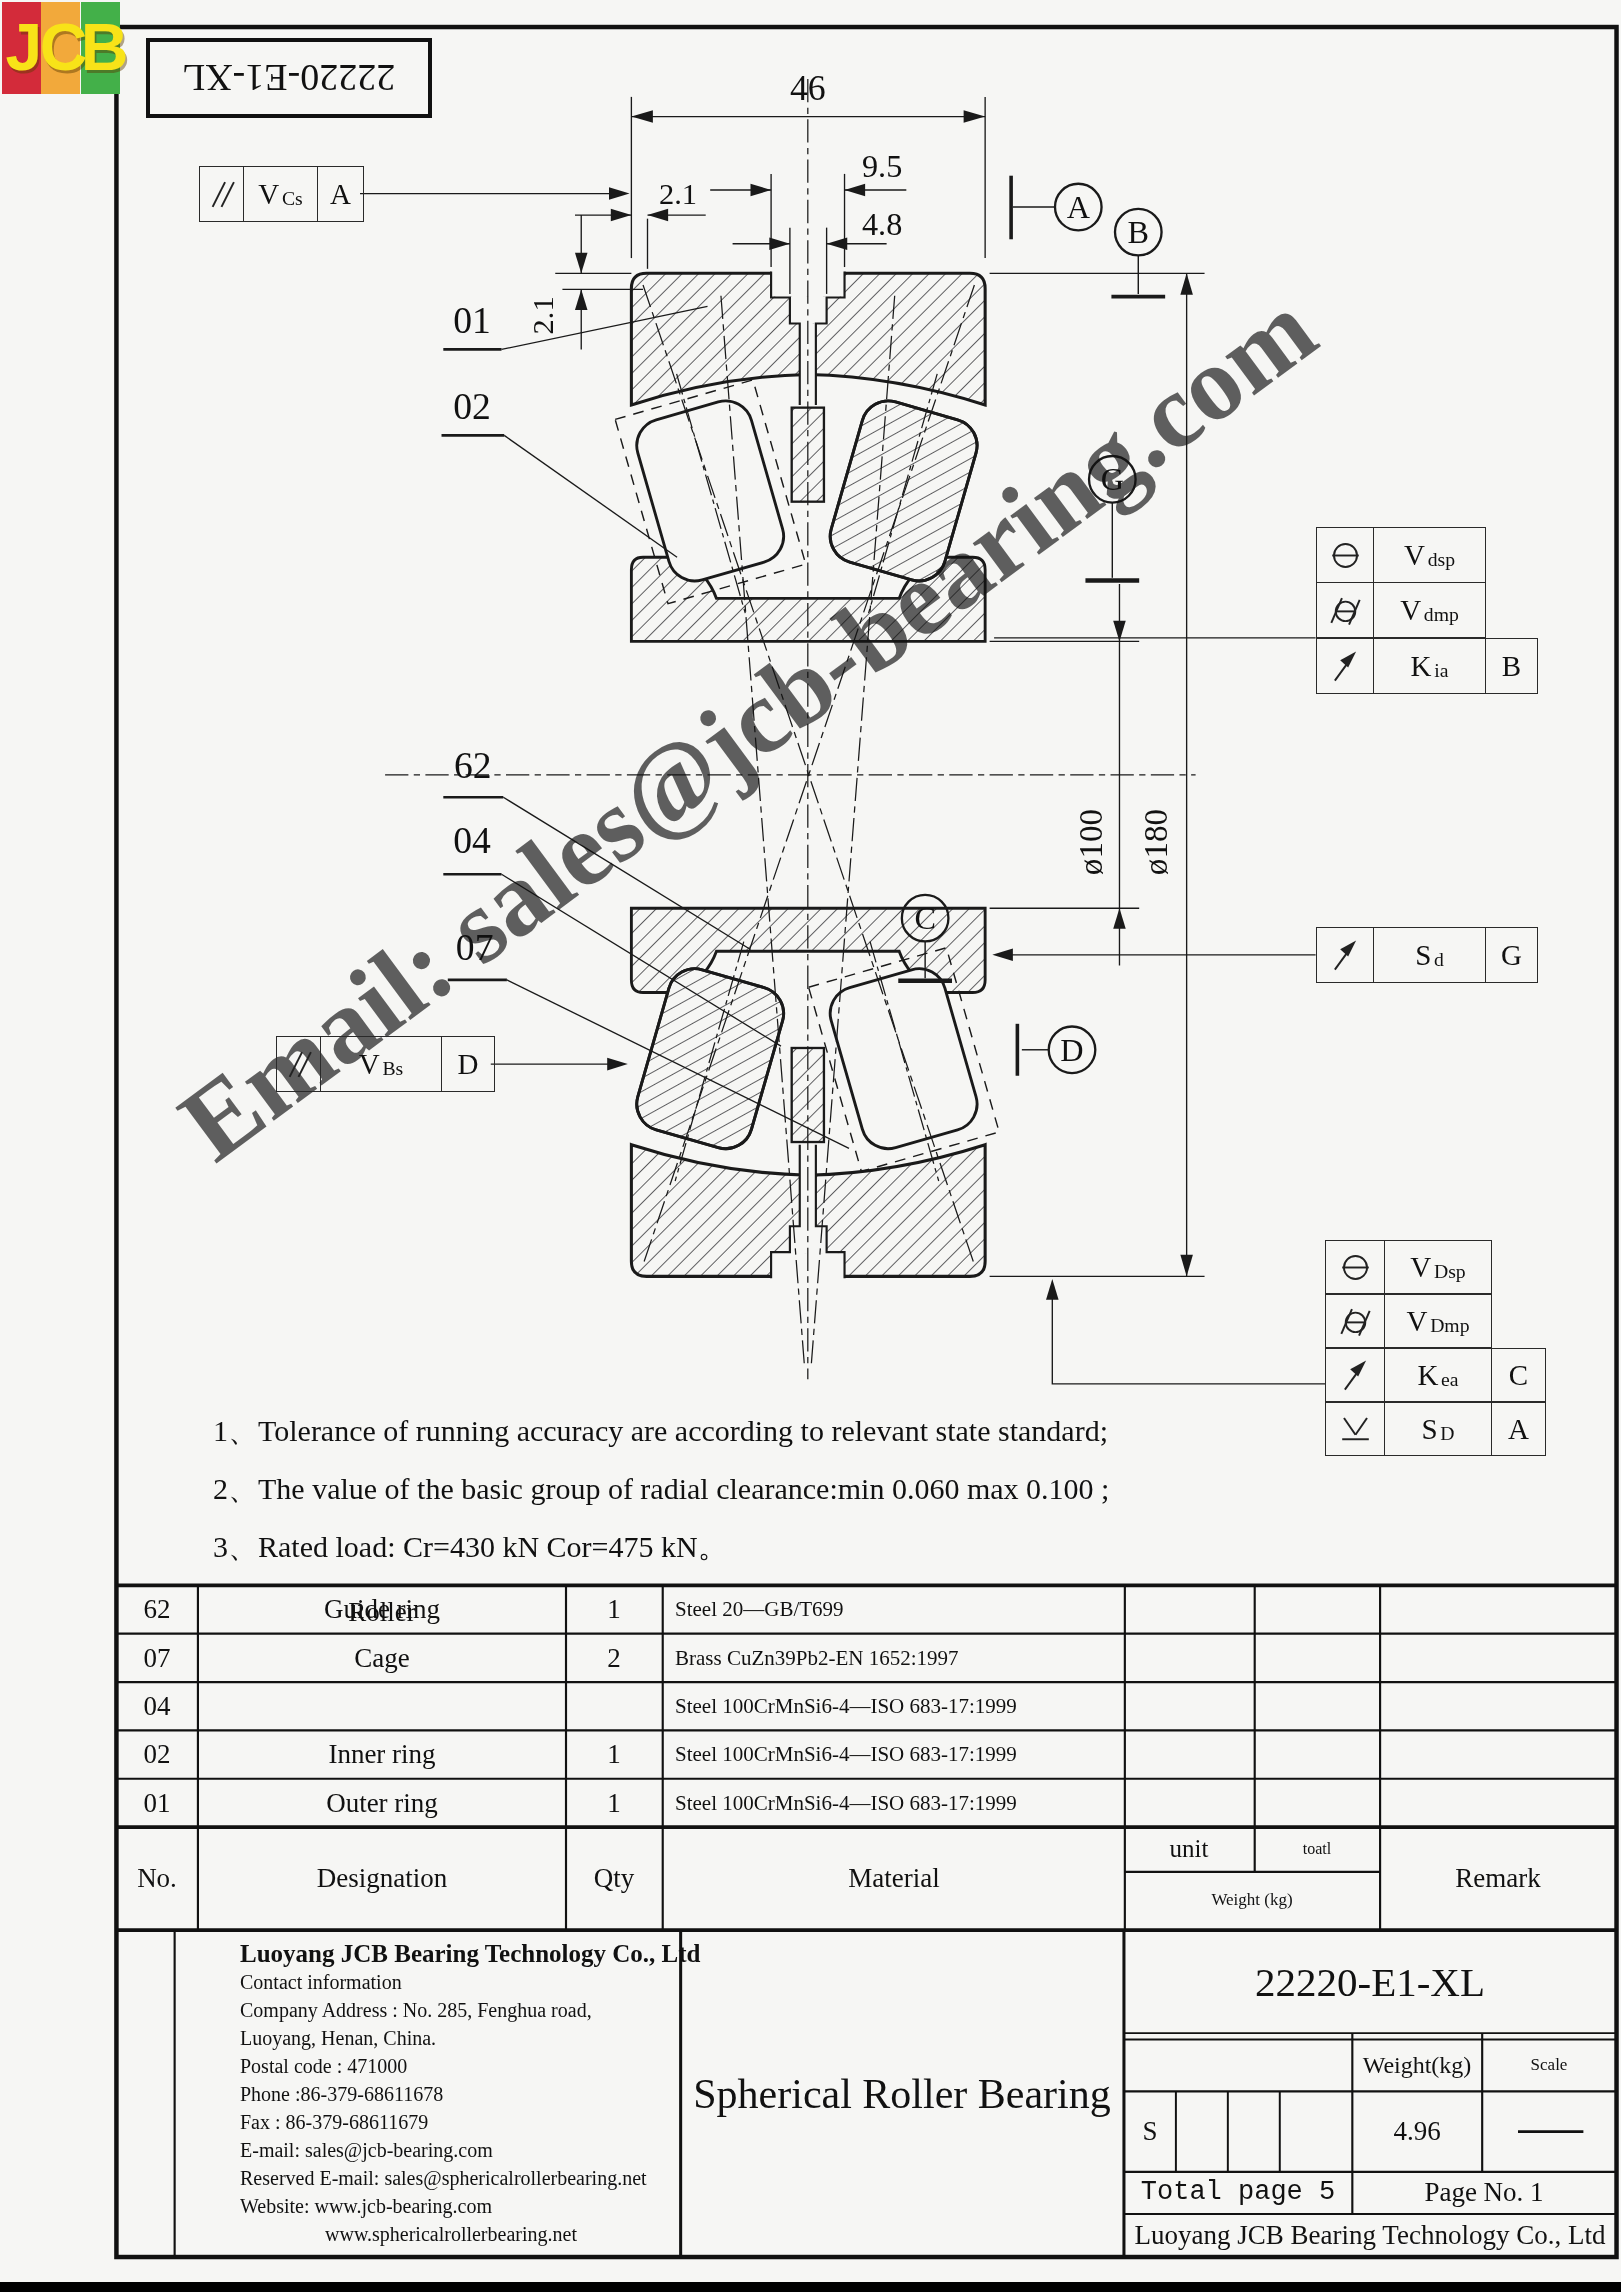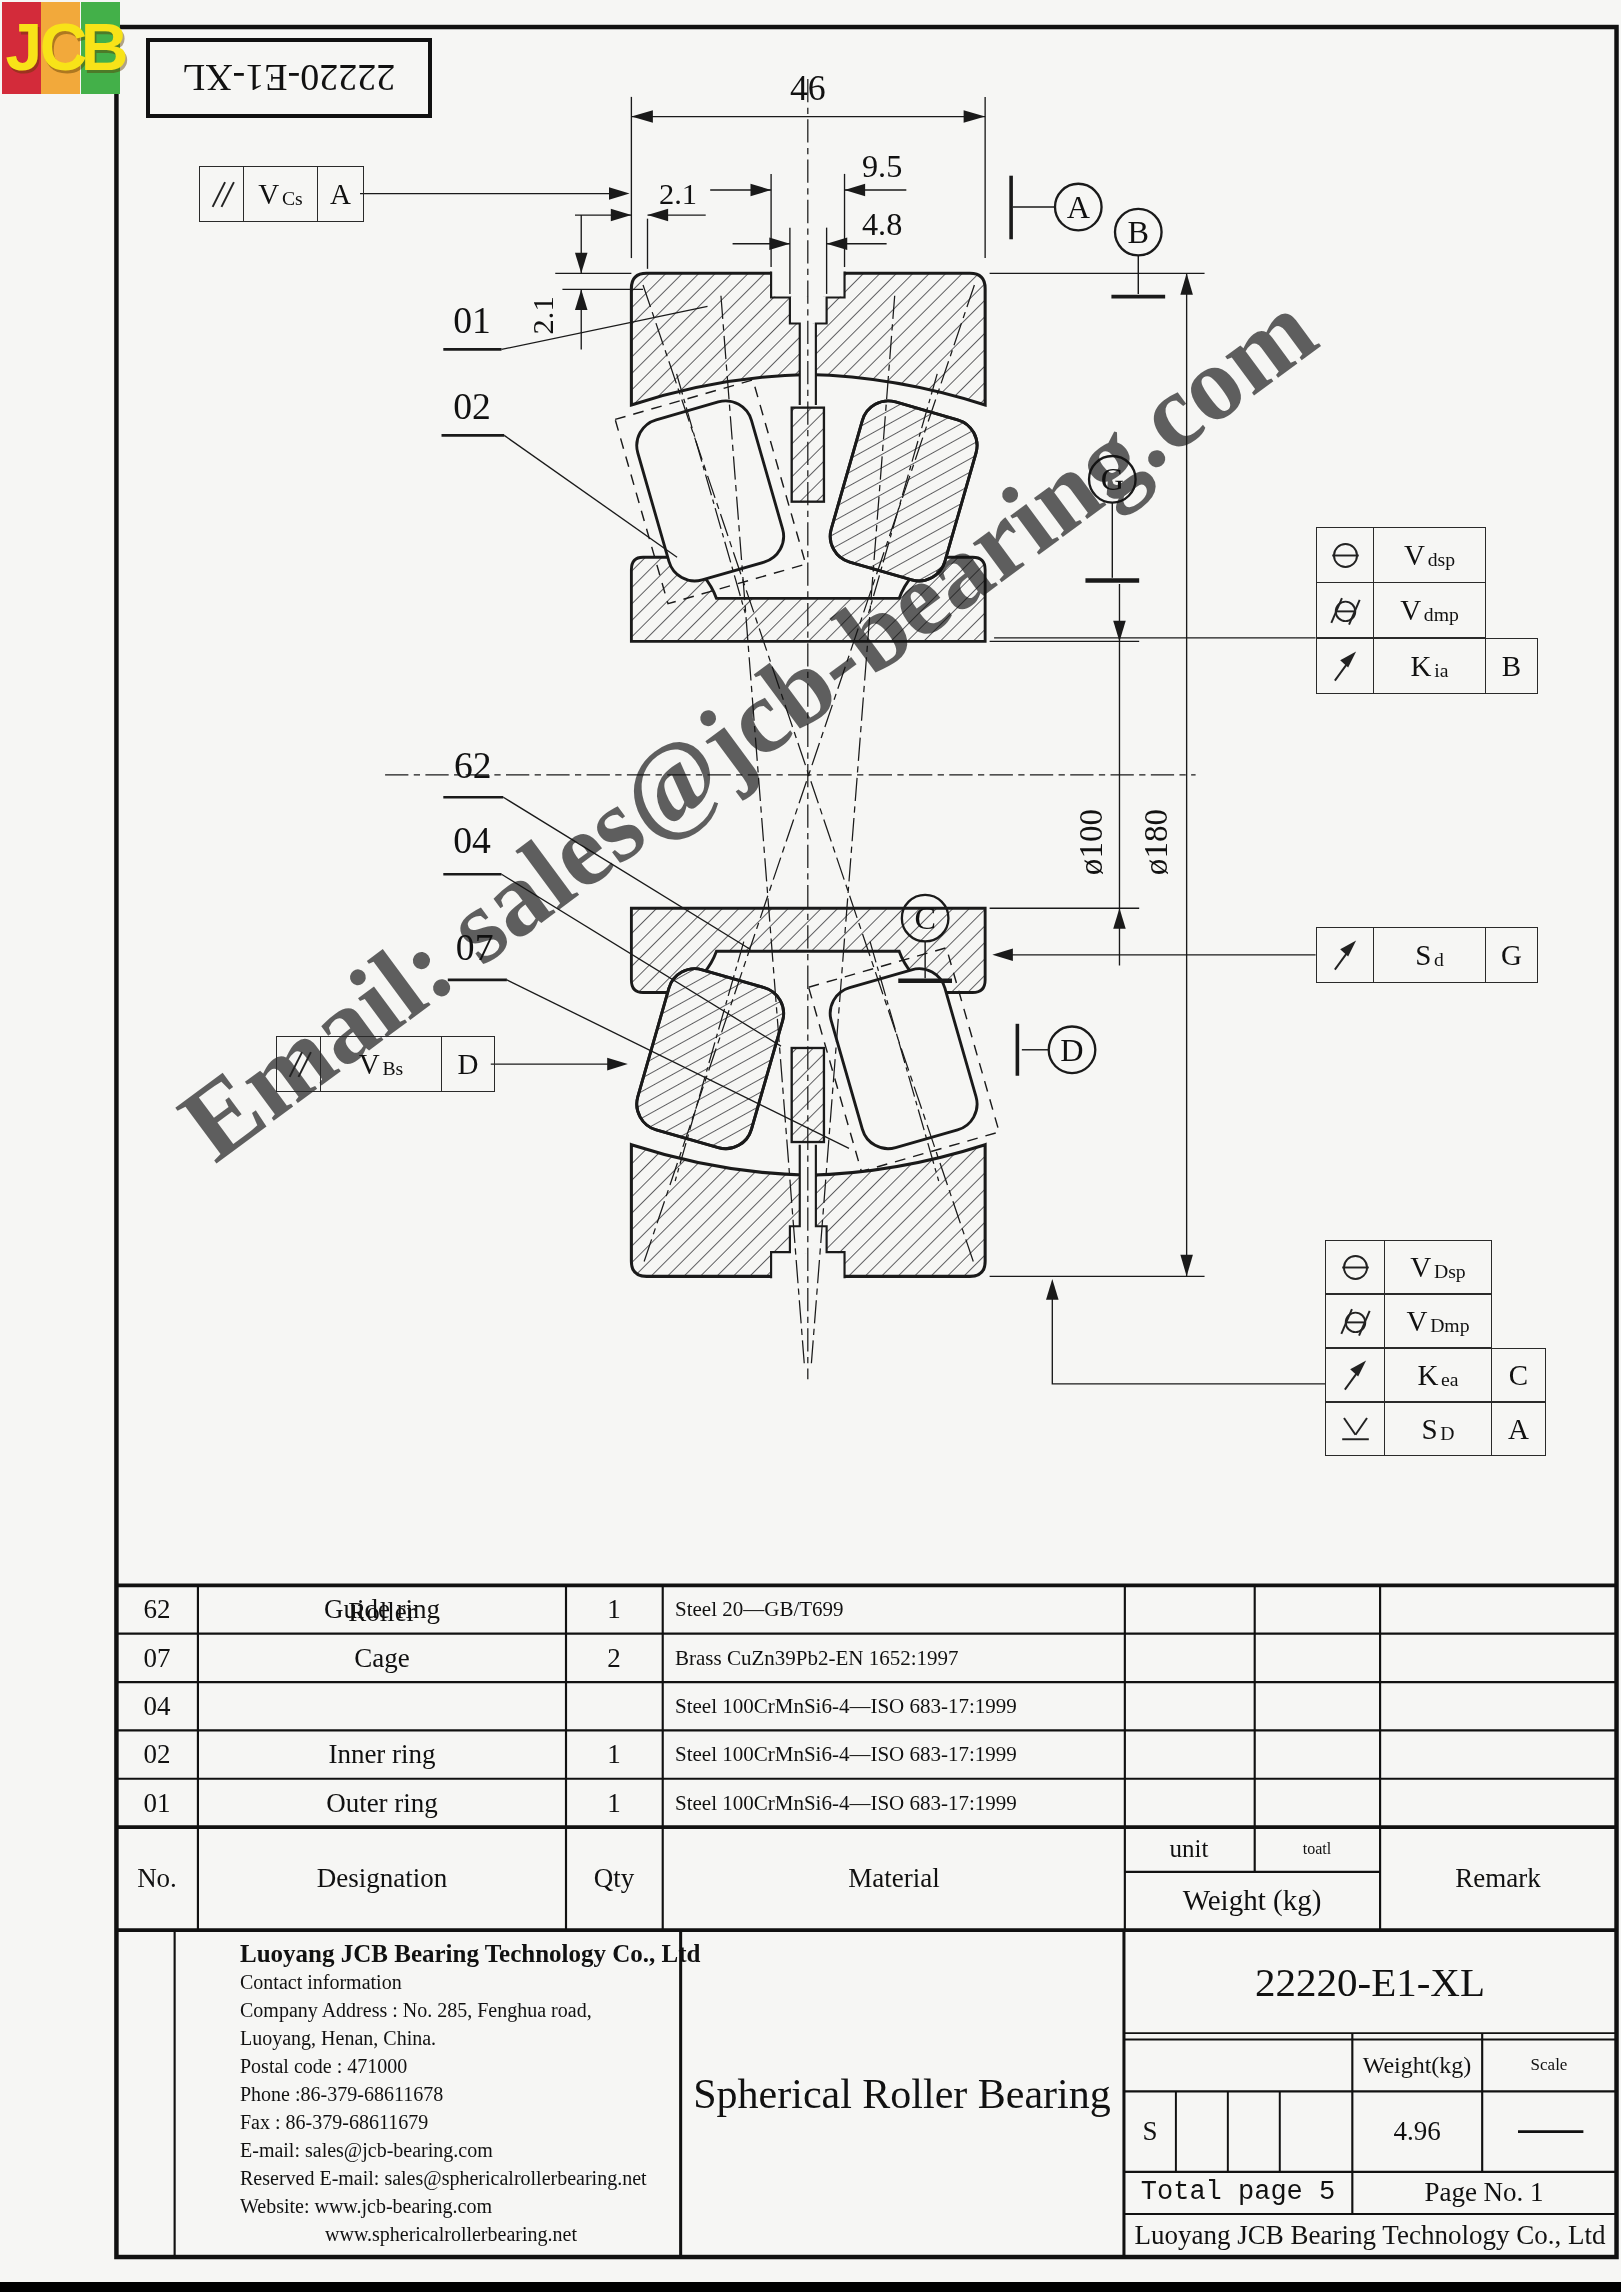--- a/index.html
+++ b/index.html
@@ -404,20 +404,25 @@
         </svg>
       </div>
       <div class="cell" style="width:106px;">
         <span>S</span>
           <sub>D</sub>
       </div>
       <div class="cell" style="width:53px;">A</div>
     </div>
   </div>
 
+  <div class="abs" style="left:213px;top:1402px;">
+    <div class="note-line">1、Tolerance of running accuracy are according to relevant state standard;</div>
+    <div class="note-line">2、The value of the basic group of radial clearance:min 0.060 max 0.100 ;</div>
+    <div class="note-line">3、Rated load: Cr=430 kN Cor=475 kN。</div>
+  </div>
 
   <div>
     <div class="tcell" style="left:157px;top:1609px;">62</div>
     <div class="tcell" style="left:382px;top:1609px;">Guide ring</div>
     <div class="tcell" style="left:614px;top:1609px;">1</div>
     <div class="tleft" style="left:675px;top:1609px;">Steel 20—GB/T699</div>
 
     <div class="tcell" style="left:157px;top:1658px;">07</div>
     <div class="tcell" style="left:382px;top:1658px;">Cage</div>
     <div class="tcell" style="left:614px;top:1658px;">2</div>
@@ -437,21 +442,21 @@
     <div class="tcell" style="left:382px;top:1803px;">Outer ring</div>
     <div class="tcell" style="left:614px;top:1803px;">1</div>
     <div class="tleft" style="left:675px;top:1803px;">Steel 100CrMnSi6-4—ISO 683-17:1999</div>
 
     <div class="tcell" style="left:157px;top:1878px;">No.</div>
     <div class="tcell" style="left:382px;top:1878px;">Designation</div>
     <div class="tcell" style="left:614px;top:1878px;">Qty</div>
     <div class="tcell" style="left:894px;top:1878px;">Material</div>
     <div class="tcell" style="left:1189px;top:1849px;font-size:25px;">unit</div>
     <div class="tcell" style="left:1317px;top:1849px;font-size:16px;">toatl</div>
-    <div class="tcell" style="left:1252px;top:1900px;font-size:29px;">Weight  (kg)</div>
+    <div class="tcell" style="left:1252px;top:1900px;font-size:17px;">Weight  (kg)</div>
     <div class="tcell" style="left:1498px;top:1878px;">Remark</div>
   </div>
 
   <div>
     <div class="abs" style="left:240px;top:1940px;">
       <div style="font-size:25px;font-weight:bold;white-space:nowrap;">Luoyang JCB Bearing Technology Co., Ltd</div>
       <div class="info-line">Contact information</div>
       <div class="info-line">Company Address : No. 285, Fenghua road,</div>
       <div class="info-line">Luoyang, Henan, China.</div>
       <div class="info-line">Postal code : 471000</div>

